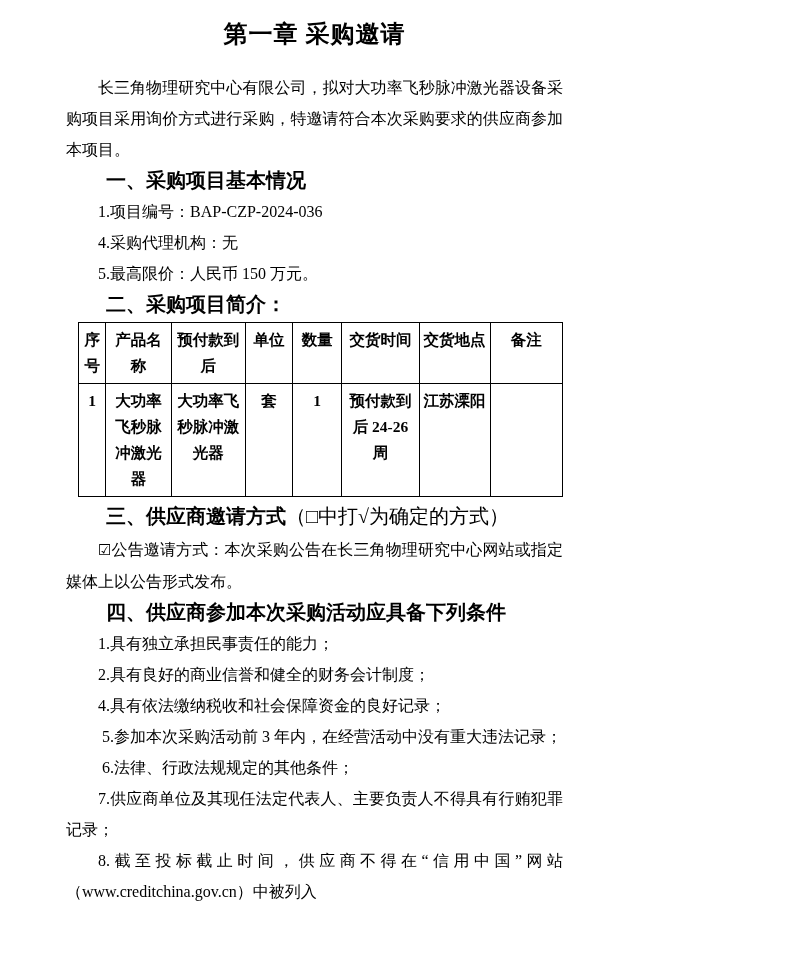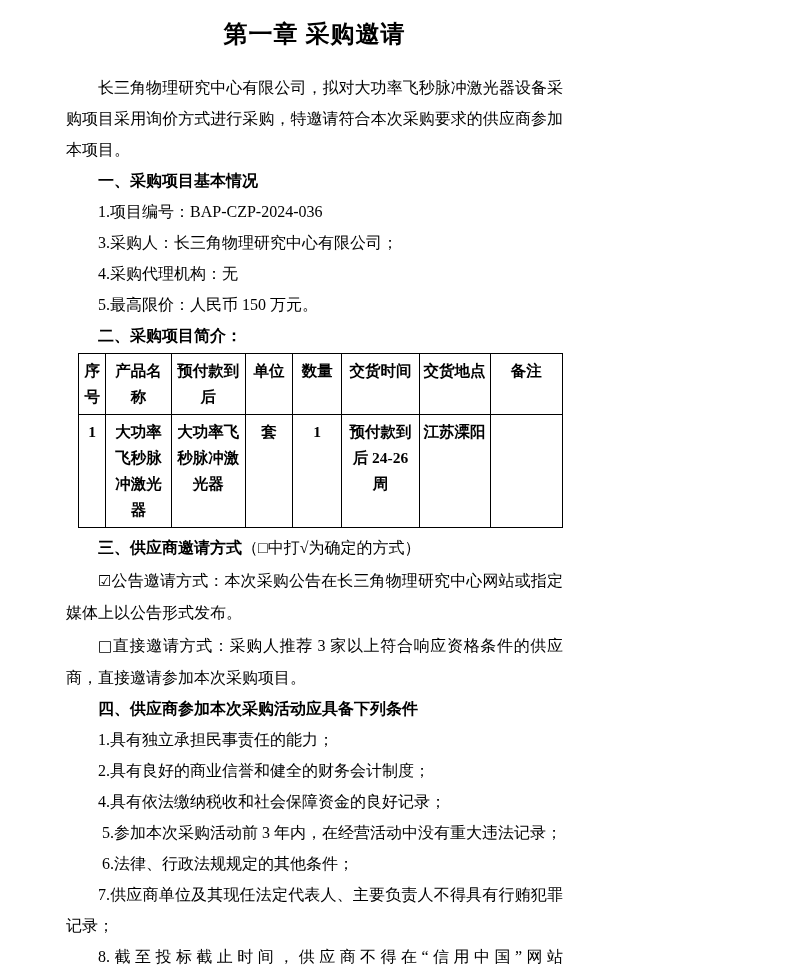--- a/index.html
+++ b/index.html
@@ -30,21 +30,21 @@
   }
   .wrap-para {
     margin: 0;
     line-height: 31px;
     text-align: justify;
     text-indent: 2em;
   }
   .heading {
     margin: 0;
     line-height: 31px;
-    font-size: 16px;
+    font-size: 20px;
     font-weight: bold;
     text-indent: 2em;
   }
   .heading .normal-part {
     font-weight: normal;
   }
   .item {
     margin: 0;
     line-height: 31px;
     text-indent: 2em;
@@ -89,21 +89,20 @@
 
 <div class="page">
 
   <h1 class="doc-title">第一章 采购邀请</h1>
 
   <p class="wrap-para">长三角物理研究中心有限公司，拟对大功率飞秒脉冲激光器设备采购项目采用询价方式进行采购，特邀请符合本次采购要求的供应商参加本项目。</p>
 
   <p class="heading">一、采购项目基本情况</p>
 
   <p class="item">1.项目编号：BAP-CZP-2024-036</p>
-  <p class="item">3.采购人：长三角物理研究中心有限公司；</p>
   <p class="item">4.采购代理机构：无</p>
   <p class="item">5.最高限价：人民币 150 万元。</p>
 
   <p class="heading">二、采购项目简介：</p>
 
   <table class="products">
     <colgroup>
       <col style="width:30px">
         <col style="width:82px">
         <col style="width:95px">
@@ -136,21 +135,20 @@
         <td>江苏溧阳</td>
         <td></td>
       </tr>
     </tbody>
   </table>
 
   <p class="heading sec3-gap"><span>三、供应商邀请方式</span><span class="normal-part">（□中打√为确定的方式）</span></p>
 
   <p class="wrap-para opt-gap"><span class="checkbox-glyph">☑</span><span>公告邀请方式：本次采购公告在长三角物理研究中心网站或指定媒体上以公告形式发布。</span></p>
 
-  <p class="wrap-para opt-gap"><span class="checkbox-glyph">□</span><span>直接邀请方式：采购人推荐 3 家以上符合响应资格条件的供应商，直接邀请参加本次采购项目。</span></p>
 
   <p class="heading">四、供应商参加本次采购活动应具备下列条件</p>
 
   <p class="item">1.具有独立承担民事责任的能力；</p>
   <p class="item">2.具有良好的商业信誉和健全的财务会计制度；</p>
   <p class="item">4.具有依法缴纳税收和社会保障资金的良好记录；</p>
   <p class="item"> 5.参加本次采购活动前 3 年内，在经营活动中没有重大违法记录；</p>
   <p class="item"> 6.法律、行政法规规定的其他条件；</p>
   <p class="item">7.供应商单位及其现任法定代表人、主要负责人不得具有行贿犯罪记录；</p>
   <p class="item">8.截至投标截止时间，供应商不得在“信用中国”网站（www.creditchina.gov.cn）中被列入</p>

